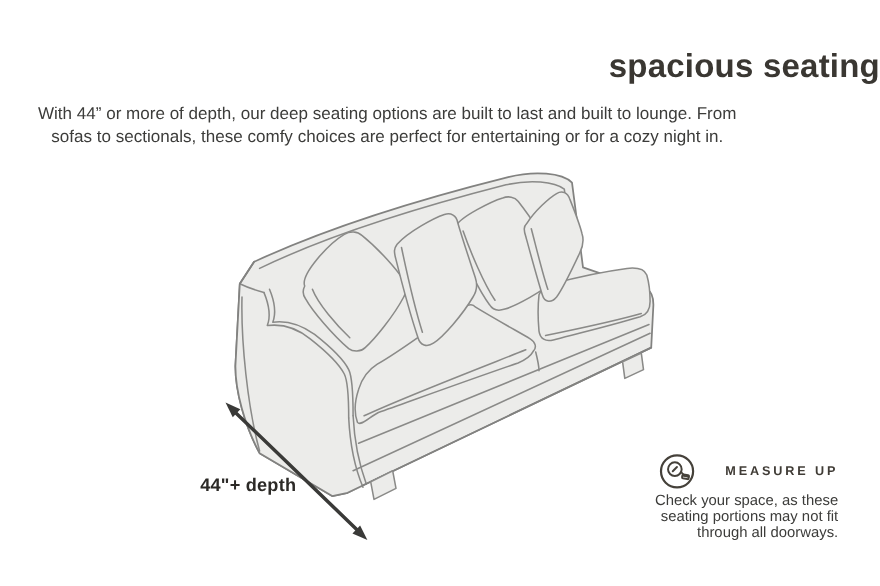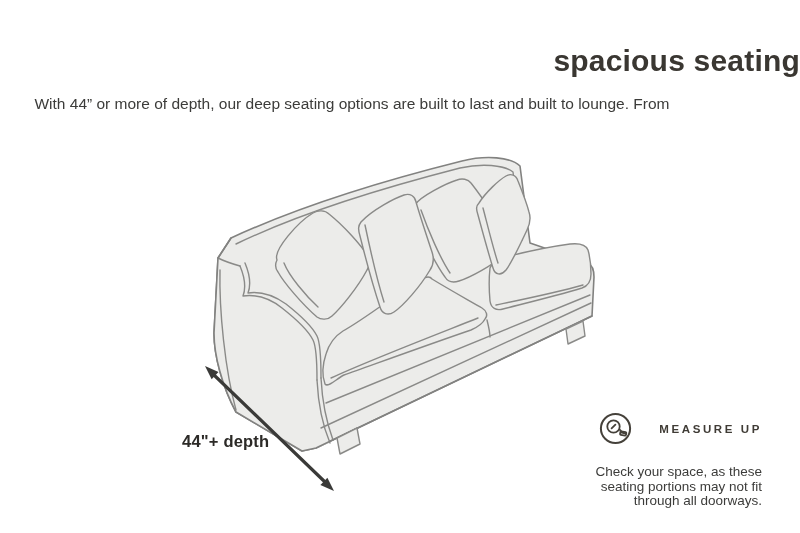--- a/index.html
+++ b/index.html
@@ -12,31 +12,32 @@
          font-size:15.5px;line-height:21px;color:#3c3c3a;}
 
   .sofa-svg{position:absolute;left:0;top:0;width:800px;height:533px;}
 
   .dim-label{position:absolute;left:182px;top:432px;font-size:16.5px;font-weight:bold;
              color:#2c2a27;letter-spacing:0.2px;}
 
   .mu{position:absolute;top:412px;right:38px;width:240px;}
   .mu-head{display:flex;align-items:center;justify-content:flex-end;gap:27px;}
   .mu-title{font-size:11.5px;font-weight:bold;letter-spacing:2.6px;color:#403c36;white-space:nowrap;}
-  .mu-note{margin-top:20px;text-align:right;font-size:13.5px;line-height:14.5px;color:#3c3c3a;}
+  .mu-note{margin-top:3px;text-align:right;font-size:13.5px;line-height:14.5px;color:#3c3c3a;}
 </style>
 </head>
 <body>
 
 <div class="stage">
 
   <div class="title">spacious seating</div>
 
   <div class="intro">
     <div>With 44” or more of depth, our deep seating options are built to last and built to lounge. From</div>
+    <div>sofas to sectionals, these comfy choices are perfect for entertaining or for a cozy night in.</div>
   </div>
 
   <svg class="sofa-svg" viewBox="0 0 800 533" stroke-linecap="round" stroke-linejoin="round">
     <g fill="#ececea" stroke="#828280" stroke-width="1.6">
 
       <path d="M 218 258 L 231 238
                C 300 206 390 179 462 161
                C 486 155 511 157 520 166
                L 530 243 L 588 263
                C 592 265 594 270 594 277

